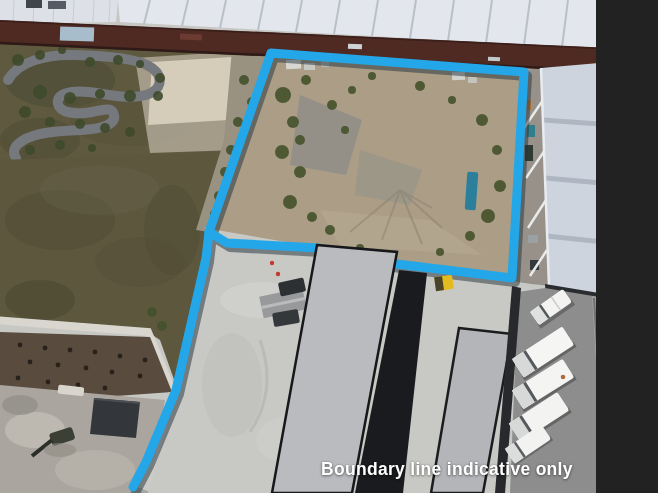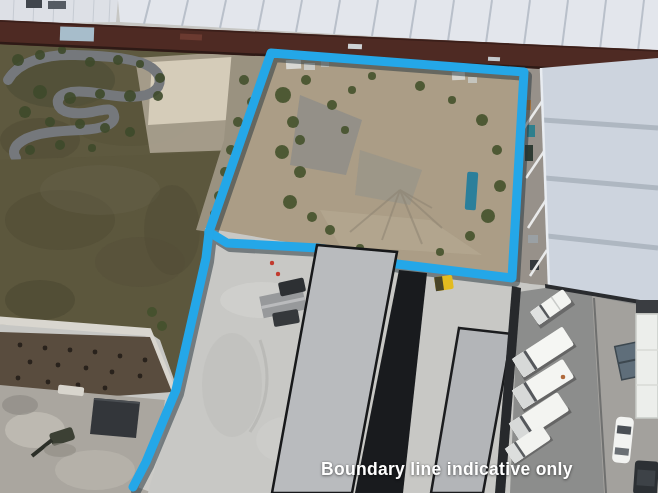--- a/index.html
+++ b/index.html
@@ -1,17 +1,17 @@
 <!DOCTYPE html>
 <html><head>
 <meta charset="utf-8">
 <style>
   html,body{margin:0;padding:0;background:#222;}
   .stage{
-    position:relative;width:658px;height:493px;overflow:hidden;
+    position:relative;width:596px;height:493px;overflow:hidden;
     font-family:"Liberation Sans", sans-serif;
     background:#ef4444;
   }
   .stage svg{position:absolute;left:0;top:0;display:block;}
   .caption{
     position:absolute;left:321px;top:459px;z-index:30;
     color:#ffffff;font-size:17.5px;font-weight:600;letter-spacing:.3px;
     text-shadow:0 1px 3px rgba(0,0,0,.45), 0 0 2px rgba(0,0,0,.25);
     white-space:nowrap;
   }

